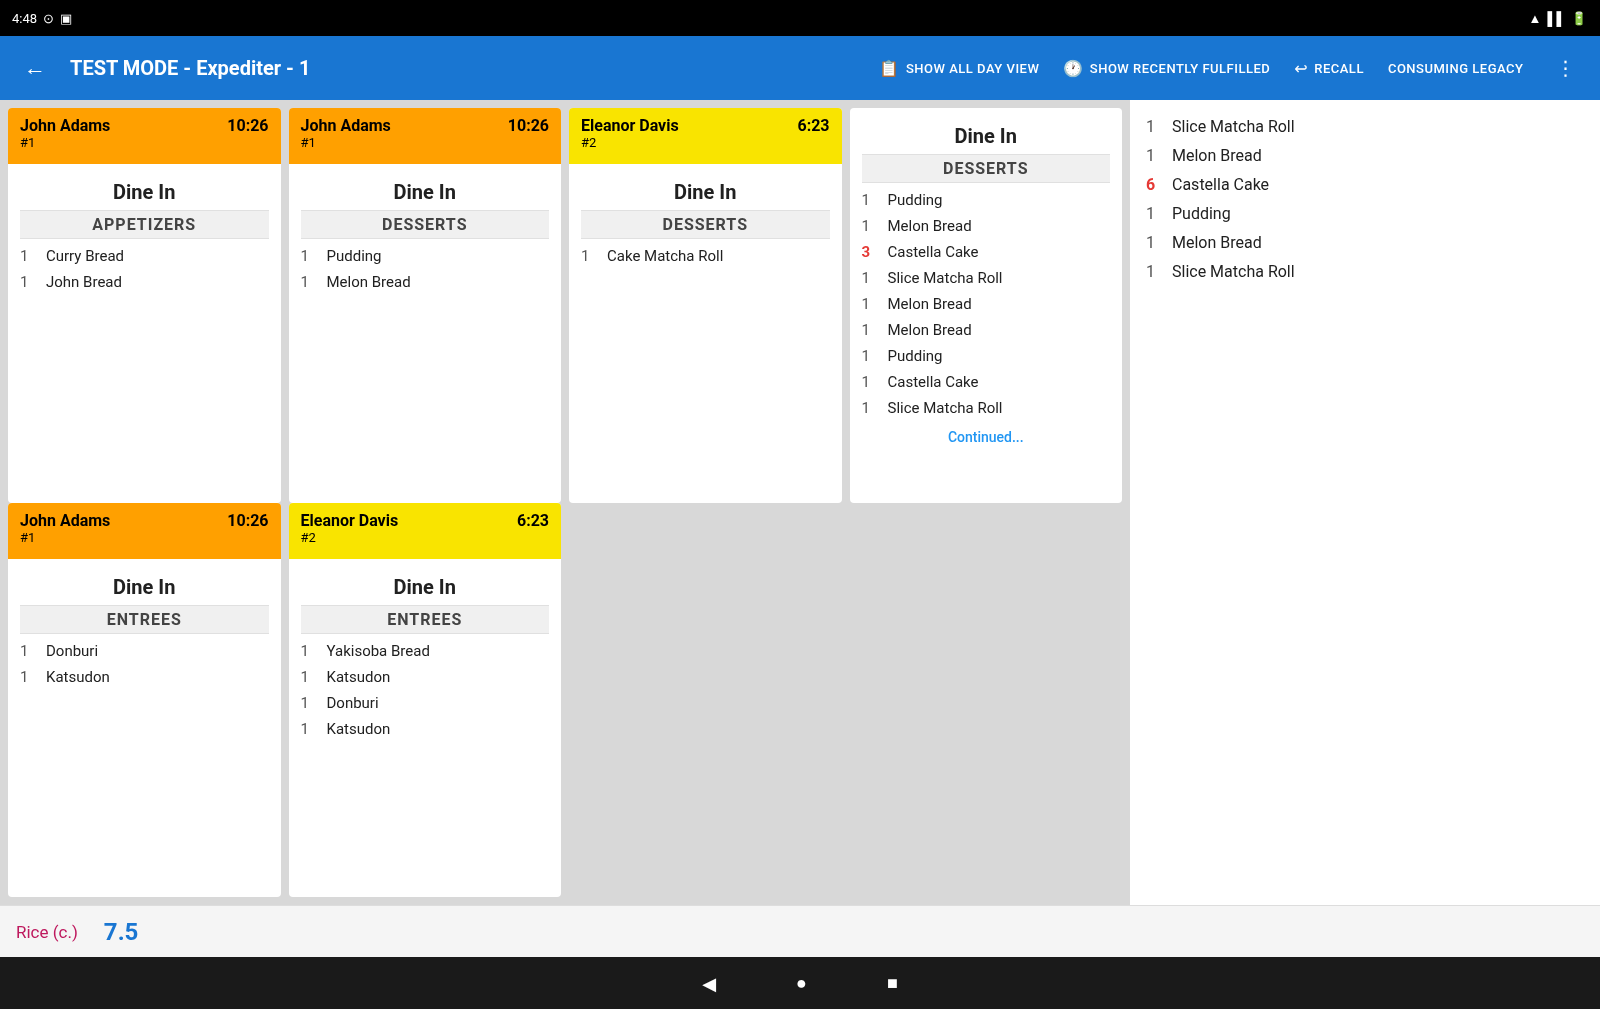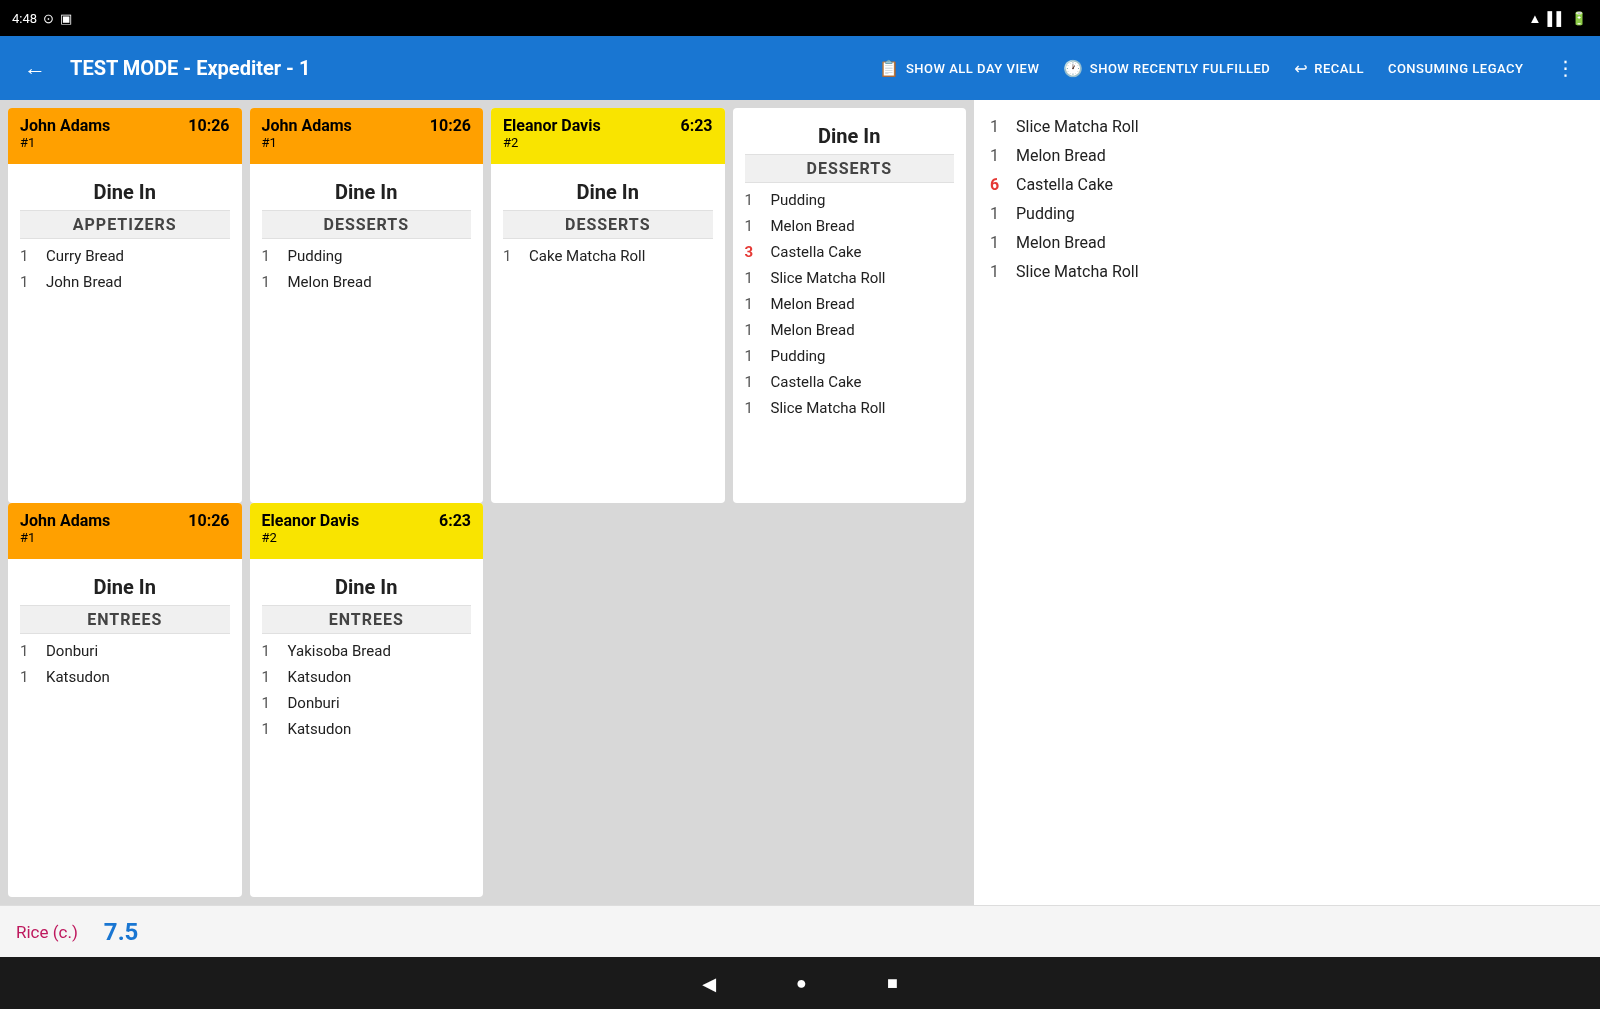--- a/index.html
+++ b/index.html
@@ -79,21 +79,21 @@
       flex-direction: row;
       overflow: hidden;
       background: #d8d8d8;
     }
 
     
     .cards-area {
       display: flex;
       flex-direction: column;
       flex-wrap: nowrap;
-      width: 974px;
+      width: 1130px;
       height: 100%;
       gap: 0;
       padding: 8px;
       overflow: hidden;
     }
 
     .cards-row {
       display: flex;
       flex-direction: row;
       gap: 8px;
@@ -395,20 +395,21 @@
             <span>Pudding</span>
           </div>
           <div class="card-item">
             <span class="card-item-qty">1</span>
             <span>Castella Cake</span>
           </div>
           <div class="card-item">
             <span class="card-item-qty">1</span>
             <span>Slice Matcha Roll</span>
           </div>
+          <div class="card-continued">Continued...</div>
         </div>
       </div>
 
     </div>
 
     <div class="cards-row">
 
       <div class="order-card">
         <div class="card-header orange">
           <div class="card-header-left">

